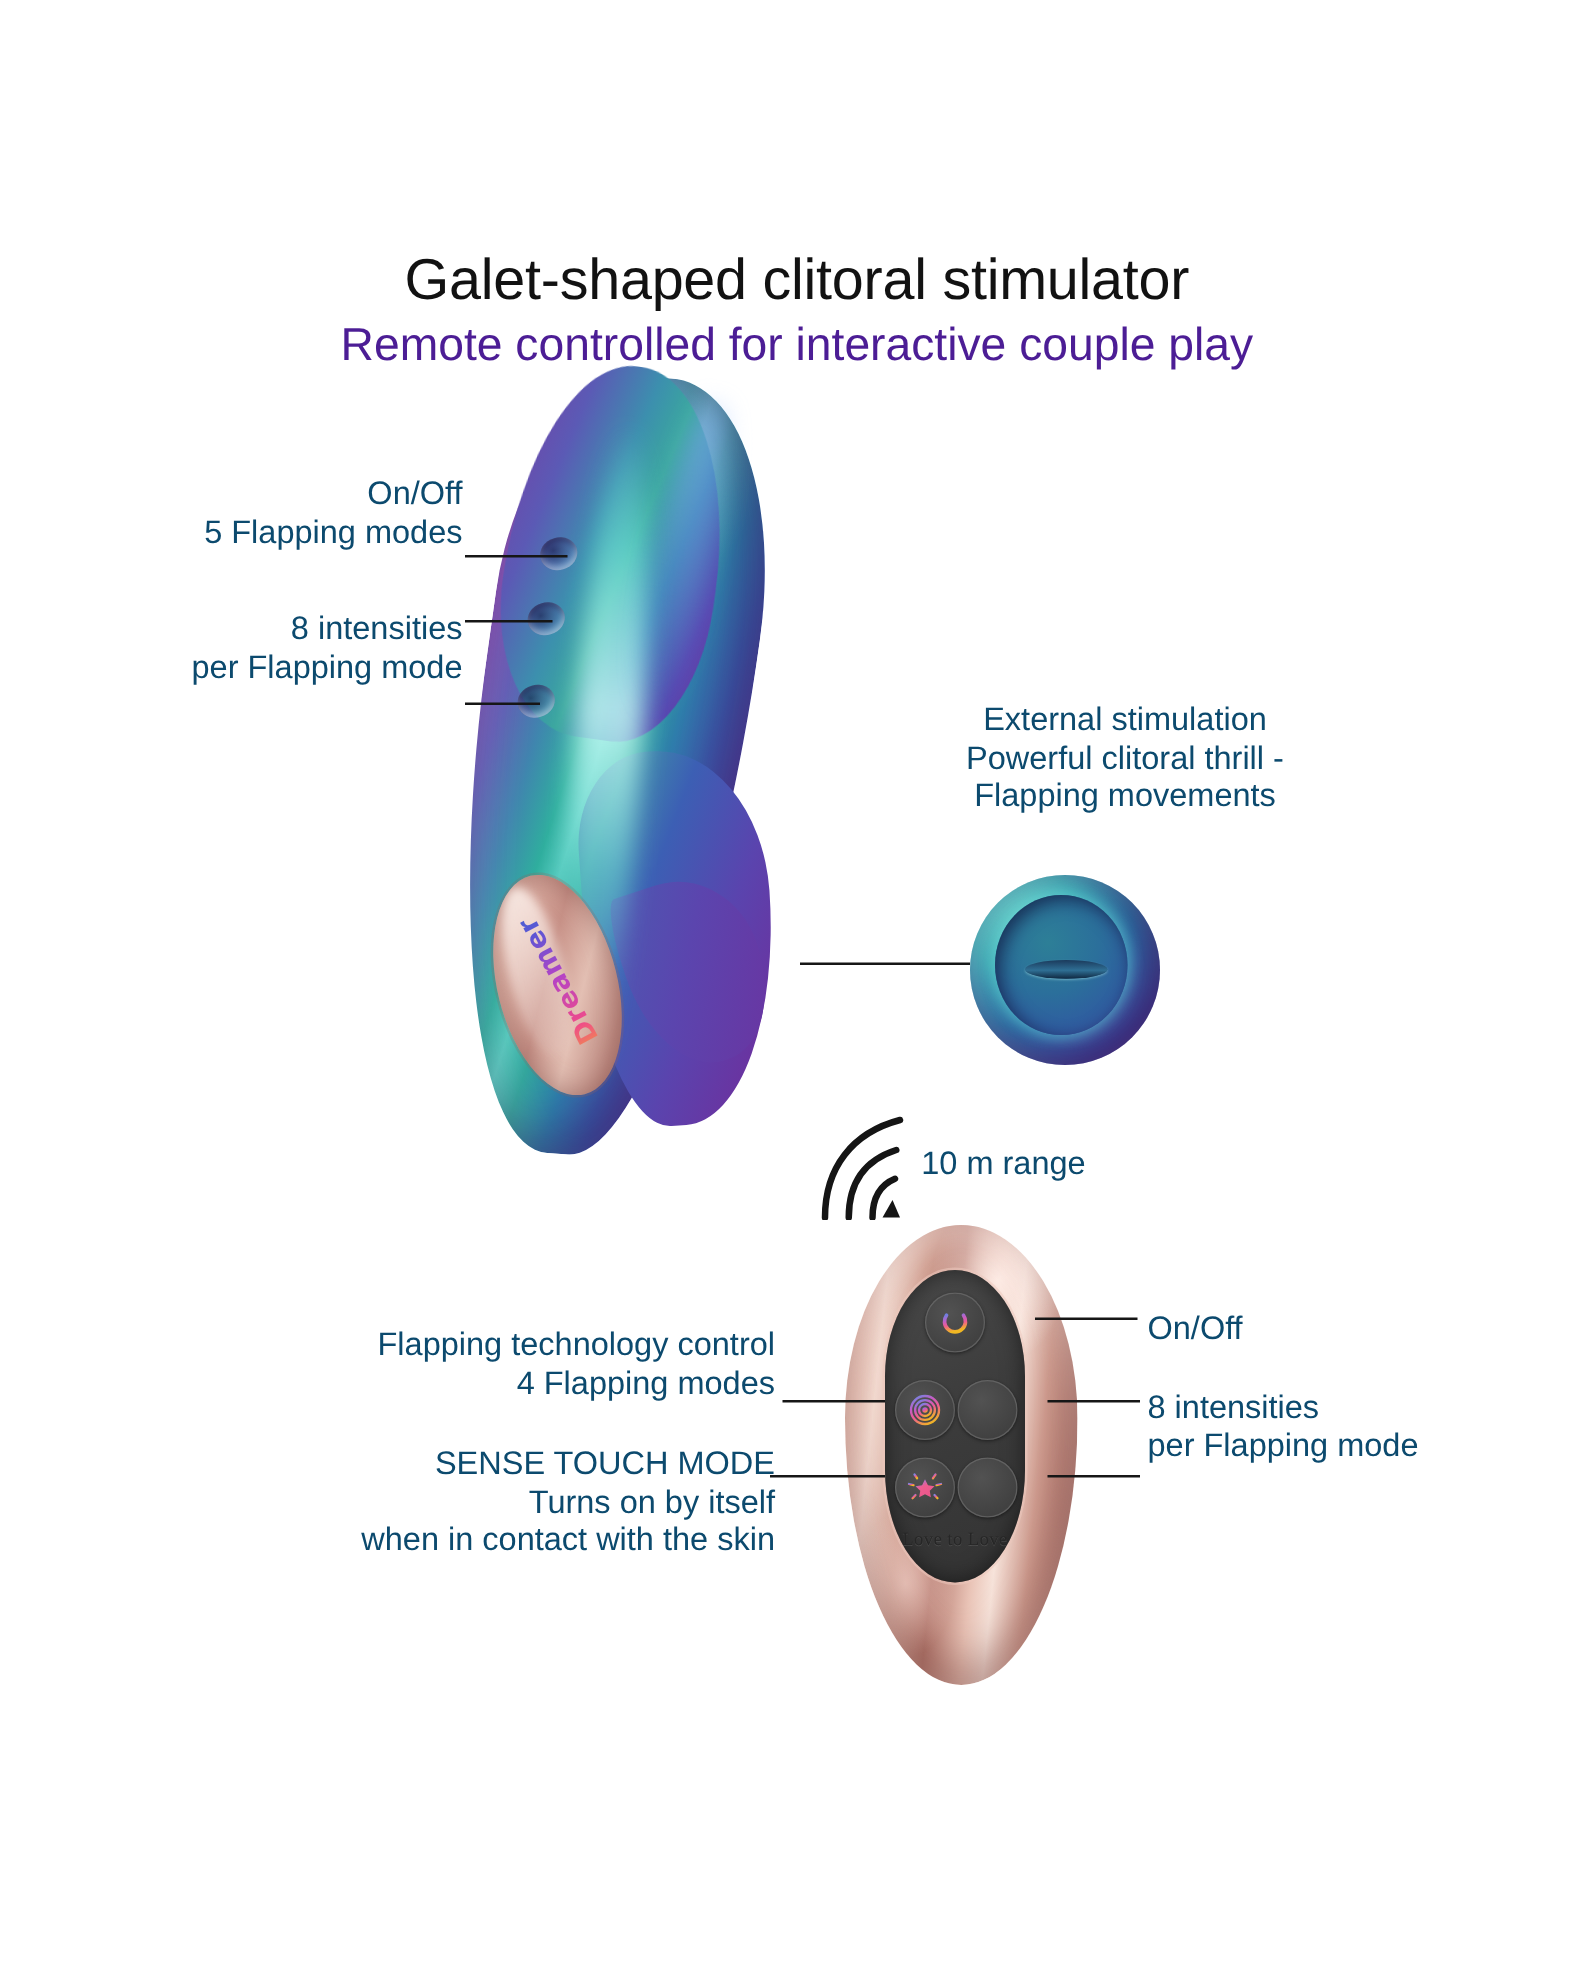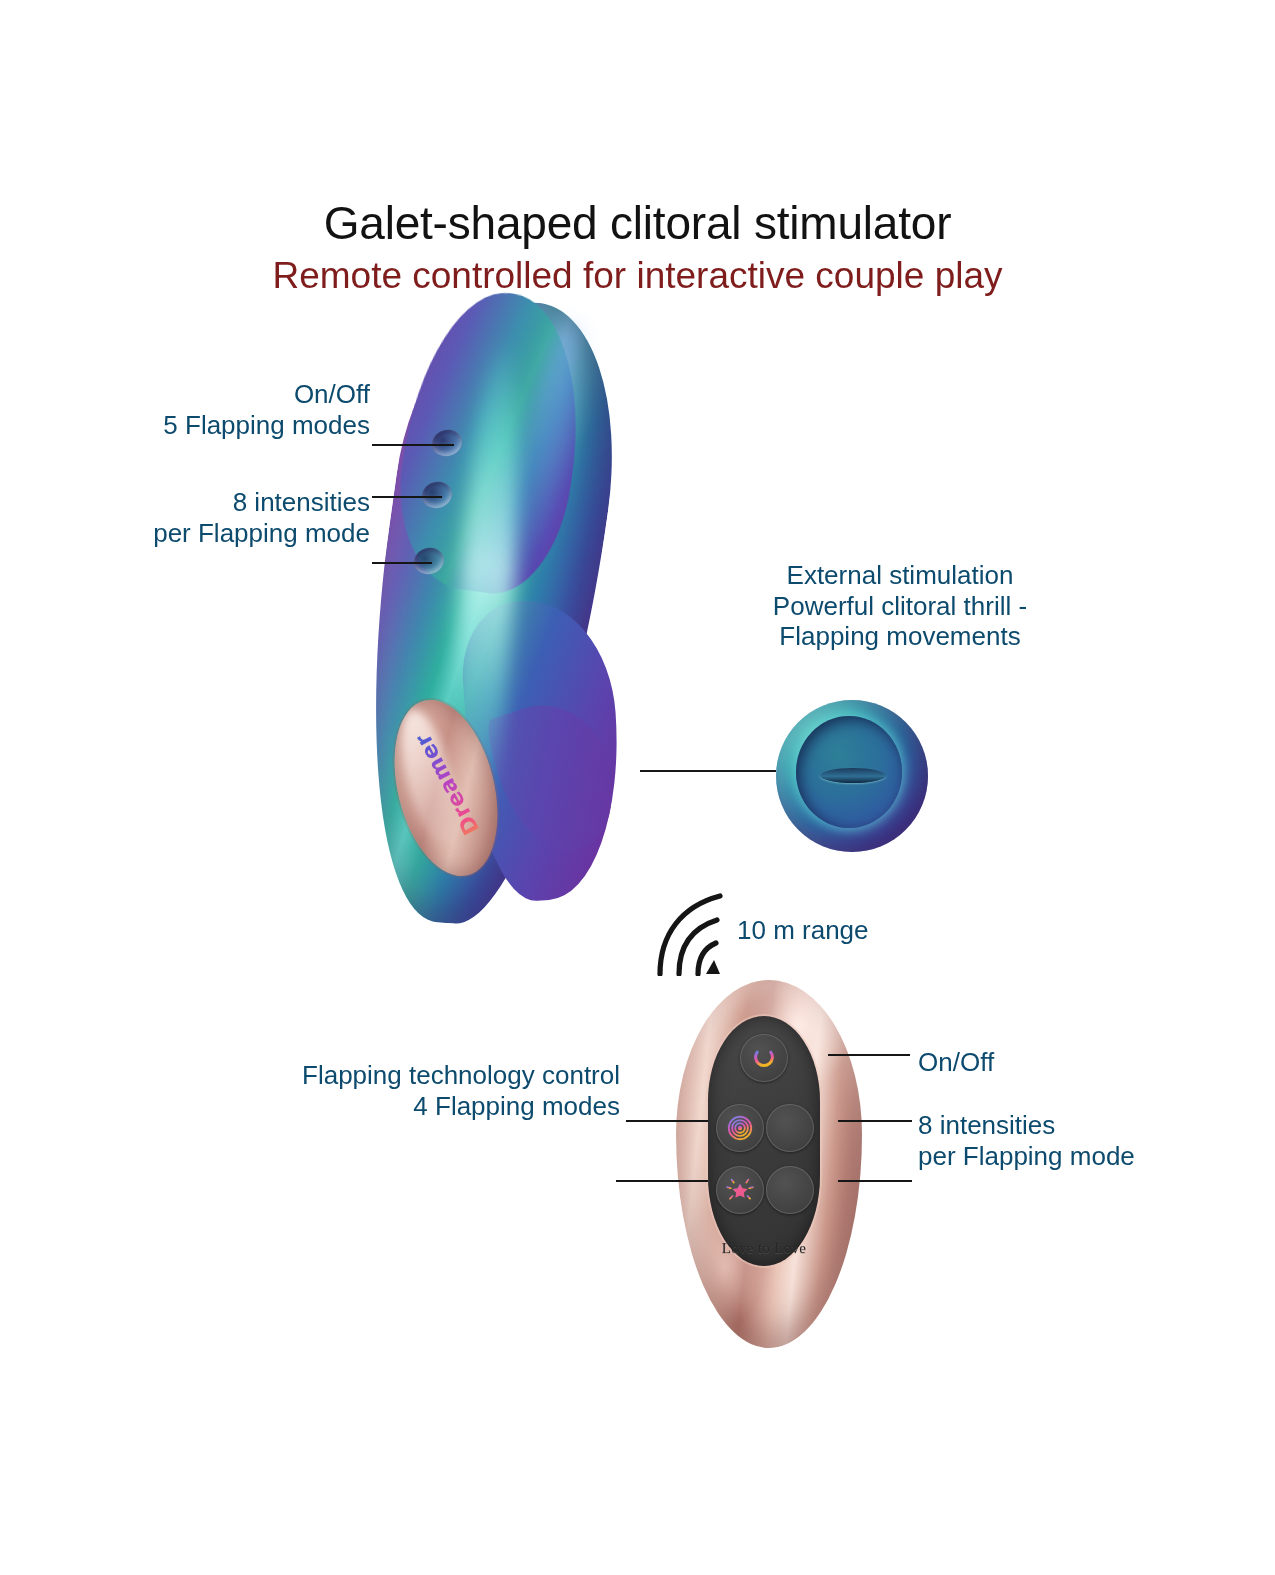--- a/index.html
+++ b/index.html
@@ -34,21 +34,21 @@
     font-weight: 400;
     letter-spacing: -0.2px;
     line-height: 1.08;
     color: #121212;
   }
   .subtitle {
     font-size: 37px;
     font-weight: 400;
     line-height: 1.12;
     margin-top: 6px;
-    color: #7f1d1d;
+    color: #4c1d95;
   }
 
   
   .anno {
     position: absolute;
     font-size: 26px;
     line-height: 1.18;
     color: #0c4a6e;
     white-space: pre-line;
   }
@@ -313,21 +313,21 @@
     justify-content: center;
   }
   .rbtn.power  { left: 32px; top: 18px;  }
   .rbtn.mode   { left: 8px;  top: 88px;  }
   .rbtn.plus   { left: 58px; top: 88px;  }
   .rbtn.sense  { left: 8px;  top: 150px; }
   .rbtn.minus  { left: 58px; top: 150px; }
   .brand {
     position: absolute;
     left: 0;
-    top: 224px;
+    top: 208px;
     width: 112px;
     text-align: center;
     font-family: "Liberation Serif", serif;
     font-size: 15px;
     color: #262626;
     letter-spacing: 0.3px;
     text-shadow: 0 1px 0 rgba(120,120,120,0.35);
   }
 </style>
 </head>
@@ -491,15 +491,18 @@
 
   <div class="anno left-align" style="left:918px; top:1098px; width:340px;">8 intensities
 per Flapping mode</div>
   <div class="leader" style="left:838px; top:1120px; width:74px;"></div>
   <div class="leader" style="left:838px; top:1180px; width:74px;"></div>
 
   <div class="anno right-align" style="left:130px; top:1060px; width:490px;">Flapping technology control
 4 Flapping modes</div>
   <div class="leader" style="left:626px; top:1120px; width:82px;"></div>
 
+  <div class="anno right-align" style="left:130px; top:1155px; width:490px;">SENSE TOUCH MODE
+Turns on by itself
+when in contact with the skin</div>
   <div class="leader" style="left:616px; top:1180px; width:92px;"></div>
 
 </div>
 
 </body></html>

